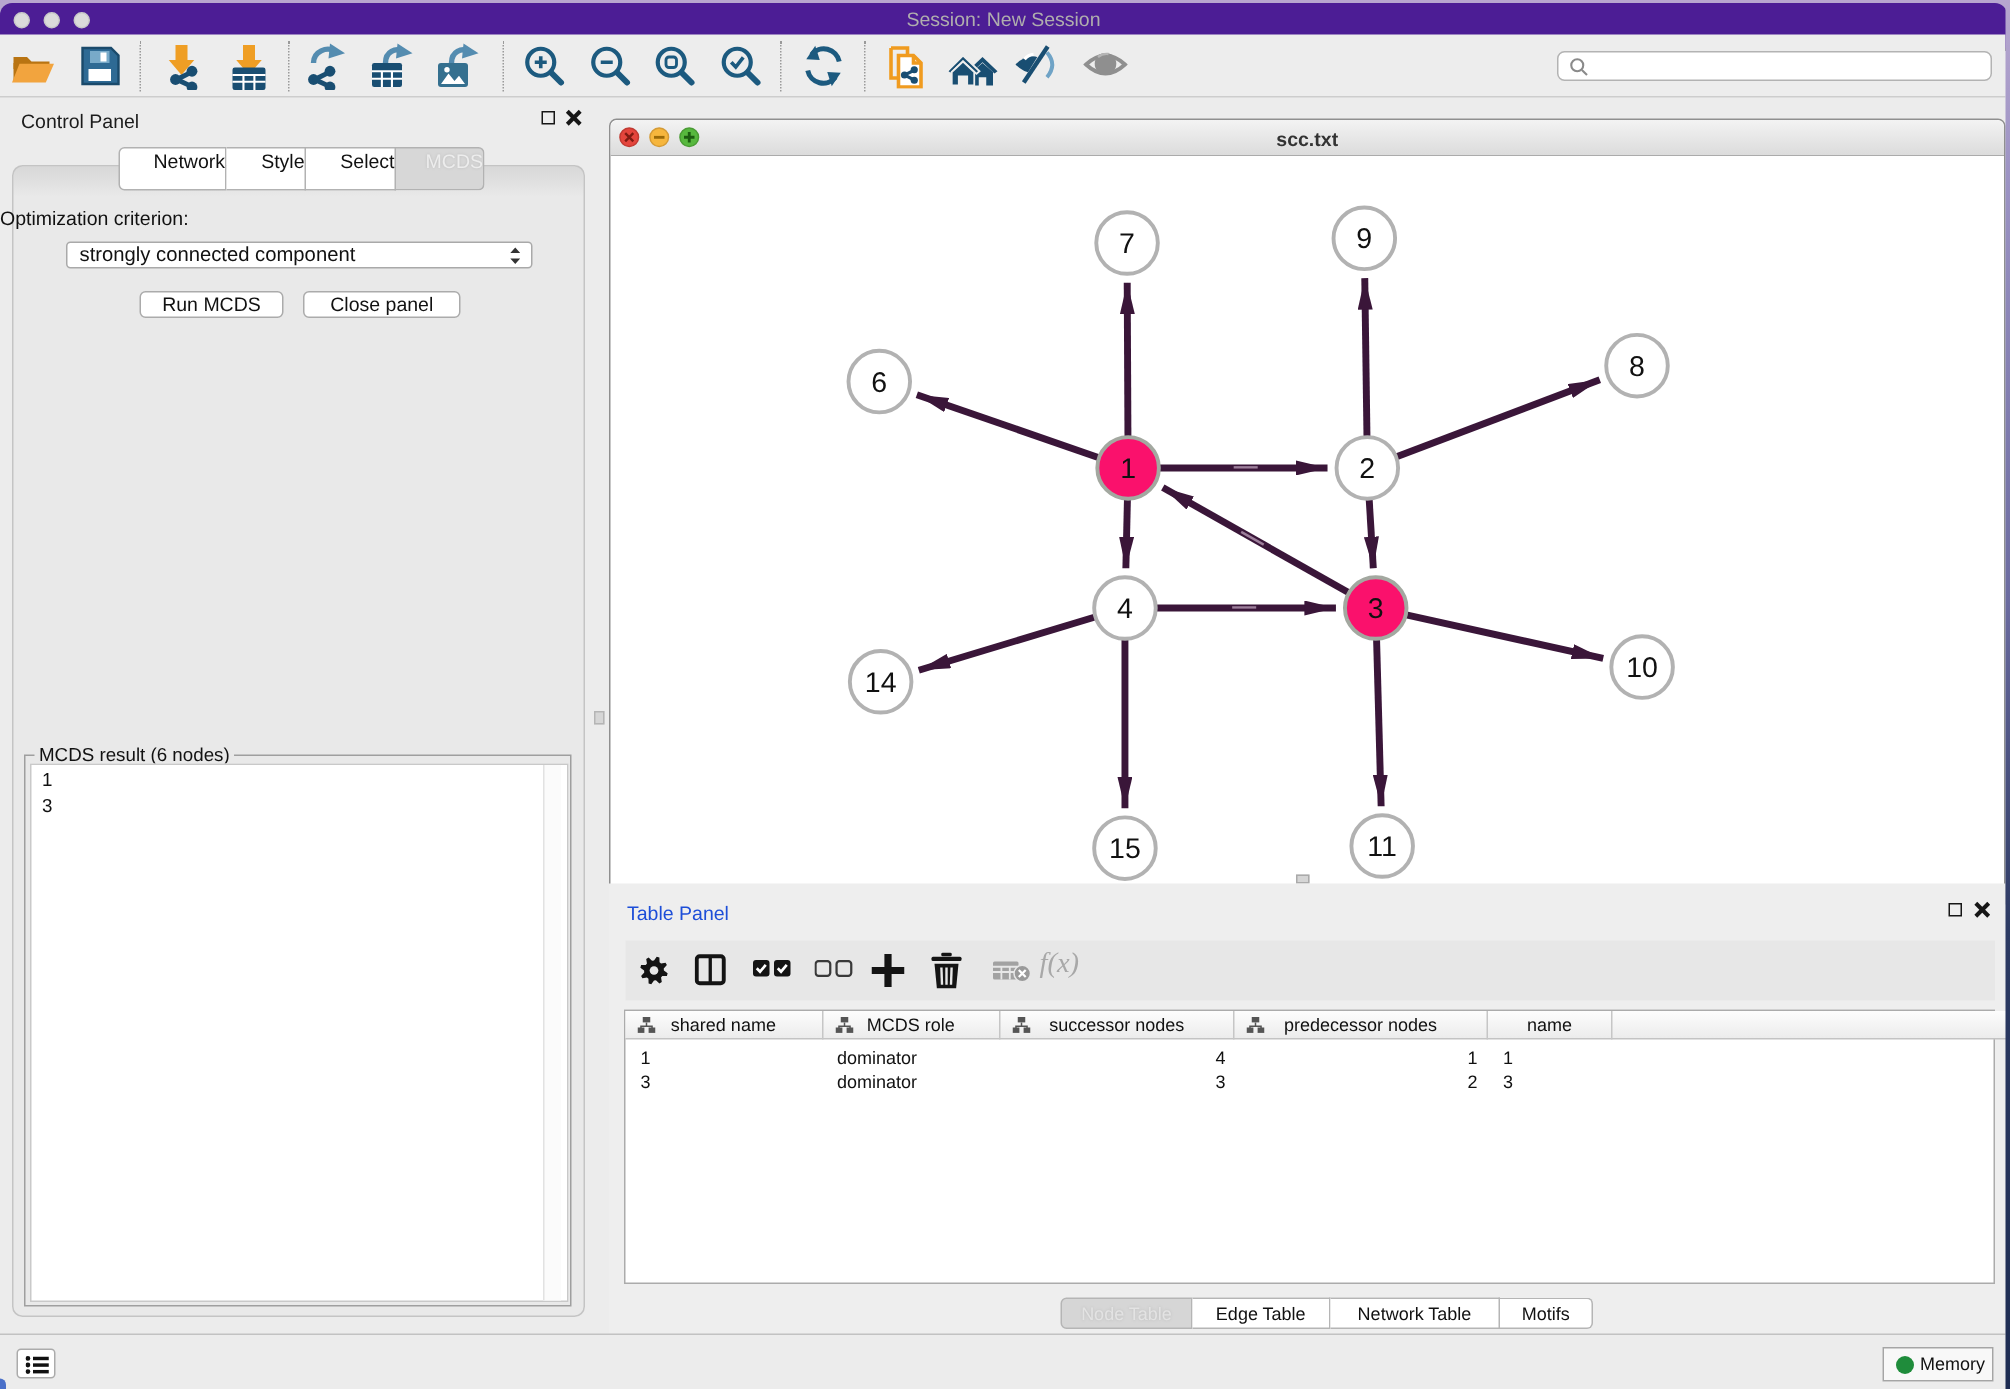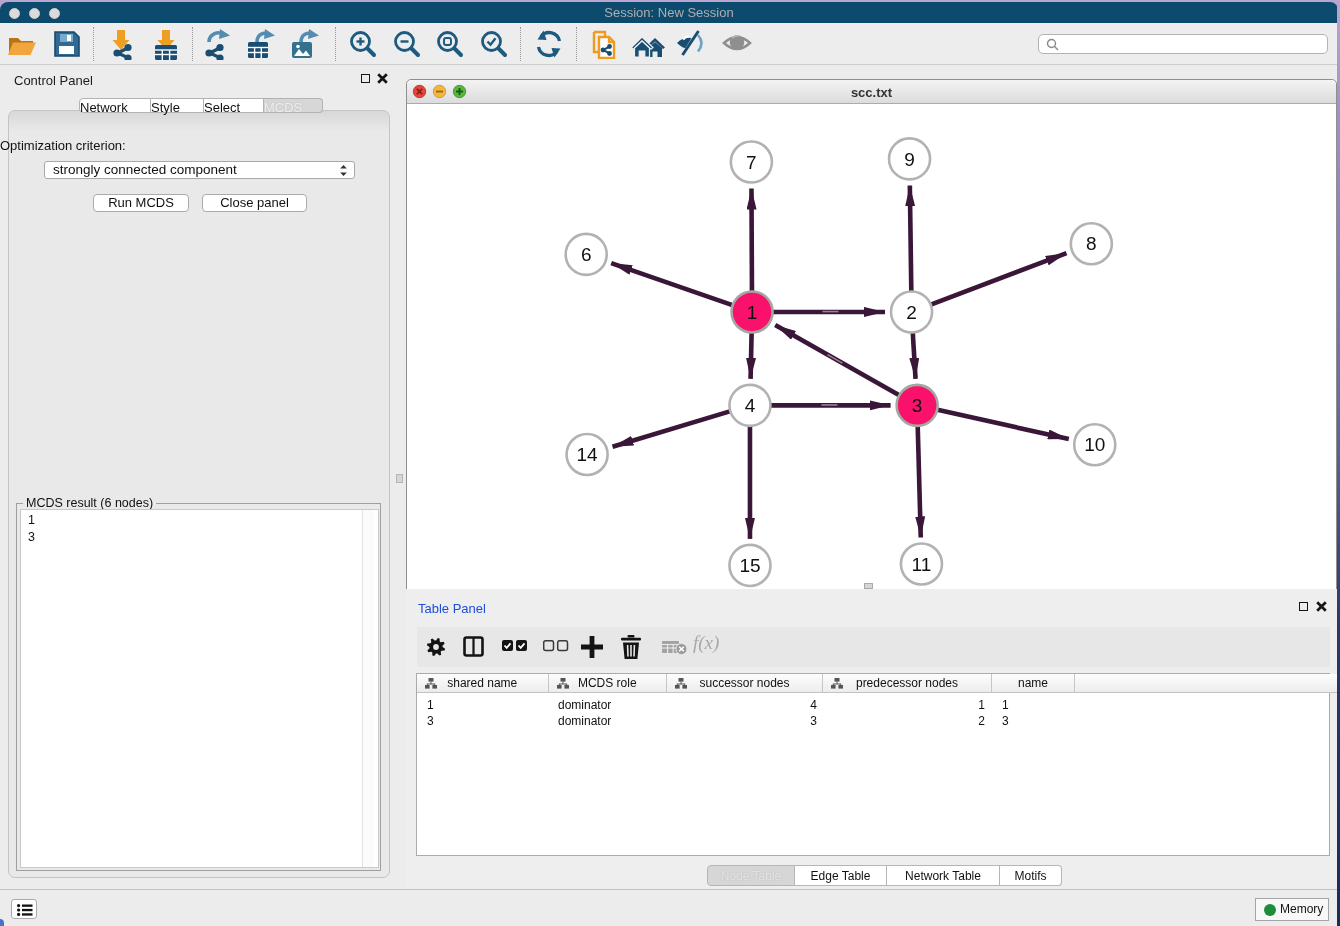--- a/index.html
+++ b/index.html
@@ -1,33 +1,33 @@
 <!DOCTYPE html>
 <html><head><meta charset="utf-8">
 <style>
 *{margin:0;padding:0;box-sizing:border-box;}
 html,body{width:1340px;height:926px;overflow:hidden;}
 body{font-family:"Liberation Sans",sans-serif;background:#ececec;position:relative;}
 .abs{position:absolute;}
 
 #topstrip{left:0;top:0;width:1340px;height:14px;background:#b7a6cf;}
 #rightstrip{right:0;top:0;width:3px;height:926px;background:linear-gradient(#b7a6cf 0,#9c93c4 120px,#6b6ba0 400px,#2c3a63 620px,#1d2c52 926px);}
-#titlebar{left:0;top:2px;width:1338px;height:32px;background:#0c4a6e;border-bottom:2px solid #404040;border-radius:8px 8px 0 0;}
+#titlebar{left:0;top:2px;width:1338px;height:32px;background:#4c1d95;border-bottom:2px solid #404040;border-radius:8px 8px 0 0;}
 .tl{width:11px;height:11px;border-radius:50%;background:#dbdbdb;border:1px solid #c9c9c9;top:6px;}
 #title{width:100%;text-align:center;top:3px;font-size:13px;color:#b0aeae;}
 #toolbar{left:0;top:23px;width:1337px;height:42px;background:#ededed;border-bottom:1px solid #cdcdcd;}
 .sep{top:4px;width:1px;height:34px;border-left:1px dotted #9a9a9a;}
 #search{left:1038px;top:34px;width:290px;height:20px;background:#fff;border:1px solid #b3b3b3;border-radius:5px;}
 
 #cp-head{left:0;top:65px;width:390px;height:32px;}
 #cp-title{left:14px;top:8px;font-size:13px;color:#1c1c1c;}
 #cp-panel{left:8px;top:110px;width:382px;height:768px;background:linear-gradient(#d8d8d8 0,#dedede 8px,#e9e9e9 20px);border:1px solid #c4c4c4;border-radius:7px;}
 .tabrow{display:flex;}
 #cp-tabs{left:79px;top:98px;width:244px;height:19px;font-size:13px;}
-.tab{border:1px solid #b2b2b2;background:#fff;color:#111;text-align:left;line-height:18px;height:15px;}
+.tab{border:1px solid #b2b2b2;background:#fff;color:#111;text-align:right;line-height:18px;height:29px;}
 #opt-label{left:0;top:138px;width:398px;text-align:left;font-size:13px;color:#111;}
 #opt-select{left:44px;top:161px;width:311px;height:18px;background:#fff;border:1px solid #a9a9a9;border-radius:3px;font-size:13.5px;color:#111;line-height:16px;padding-left:8px;}
 .btn{background:#fff;border:1px solid #ababab;border-radius:4px;font-size:13px;color:#111;text-align:center;line-height:16px;height:18px;top:194px;}
 #grp{left:16px;top:503px;width:365px;height:368px;border:1px solid #9f9f9f;}
 #grp-label{left:23px;top:496px;font-size:12.5px;color:#111;background:#e9e9e9;padding:0 3px;}
 #grp-white{left:20px;top:509px;width:359px;height:359px;background:#fff;border:1px solid #c9c9c9;font-size:12.5px;color:#111;line-height:16.5px;padding:2px 0 0 7px;}
 #grp-sb{left:362px;top:510px;width:12px;height:357px;background:#fbfbfb;border-left:1px solid #e2e2e2;}
 #split-handle{left:396px;top:474px;width:7px;height:9px;background:#d6d6d6;border:1px solid #b5b5b5;}
 
 #net{left:406px;top:65px;width:931px;height:524px;background:#fff;border:1px solid #8f8f8f;border-radius:5px 5px 0 0;margin-top:14px;}

